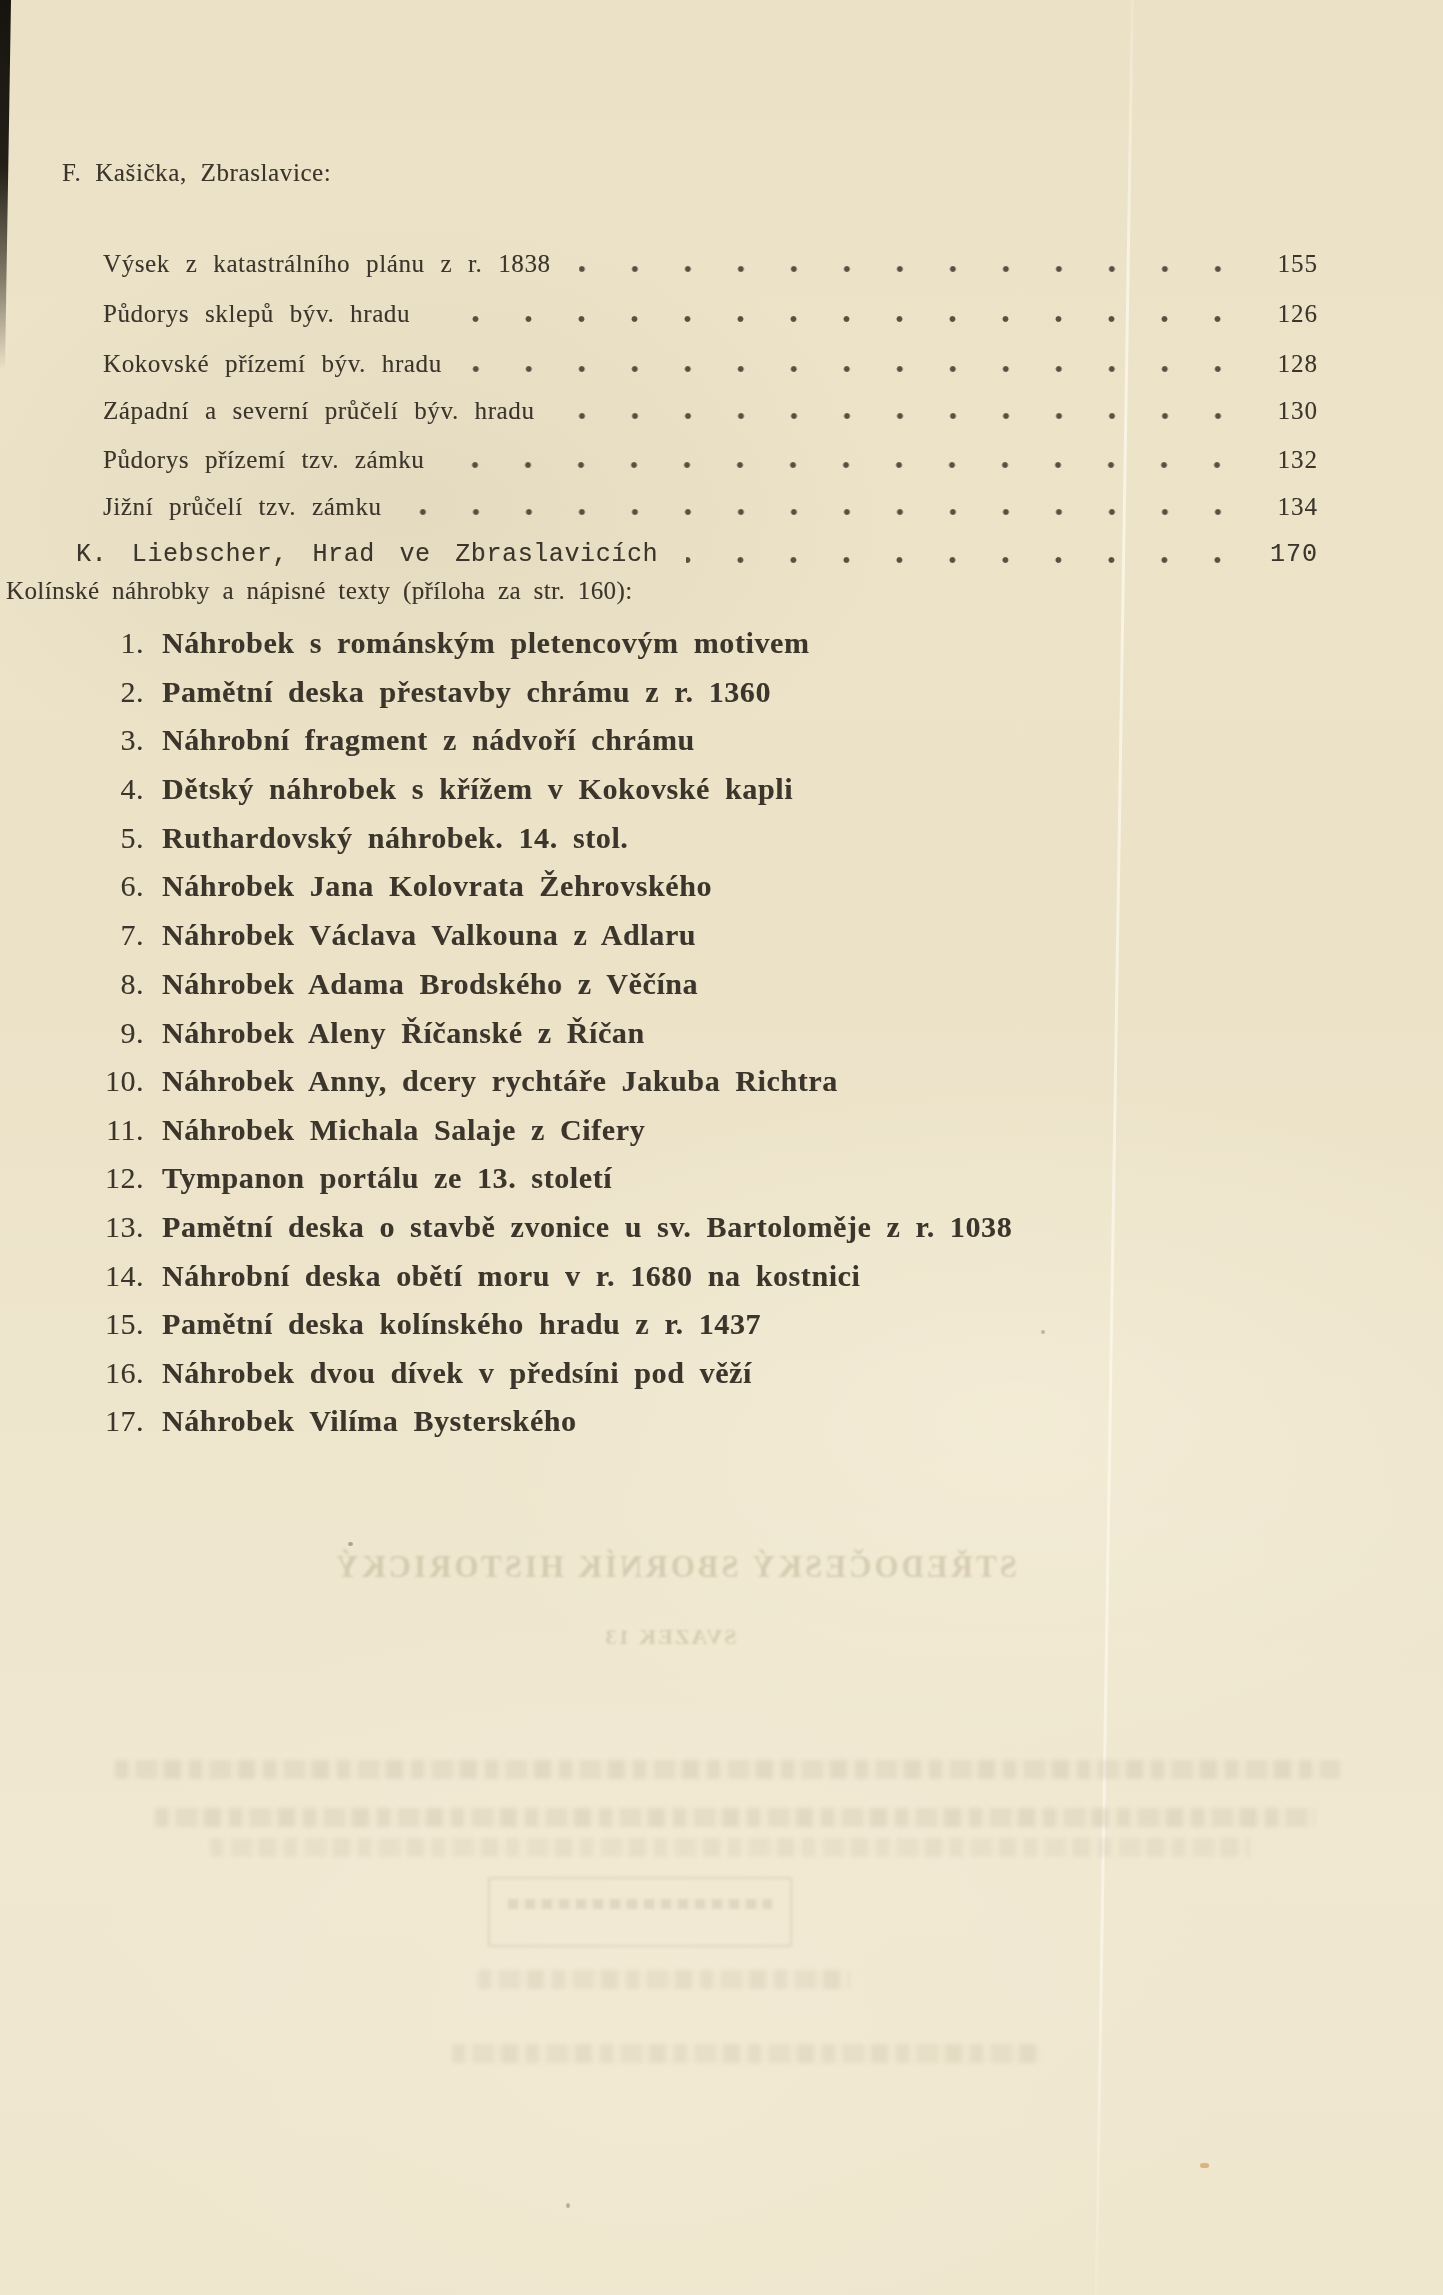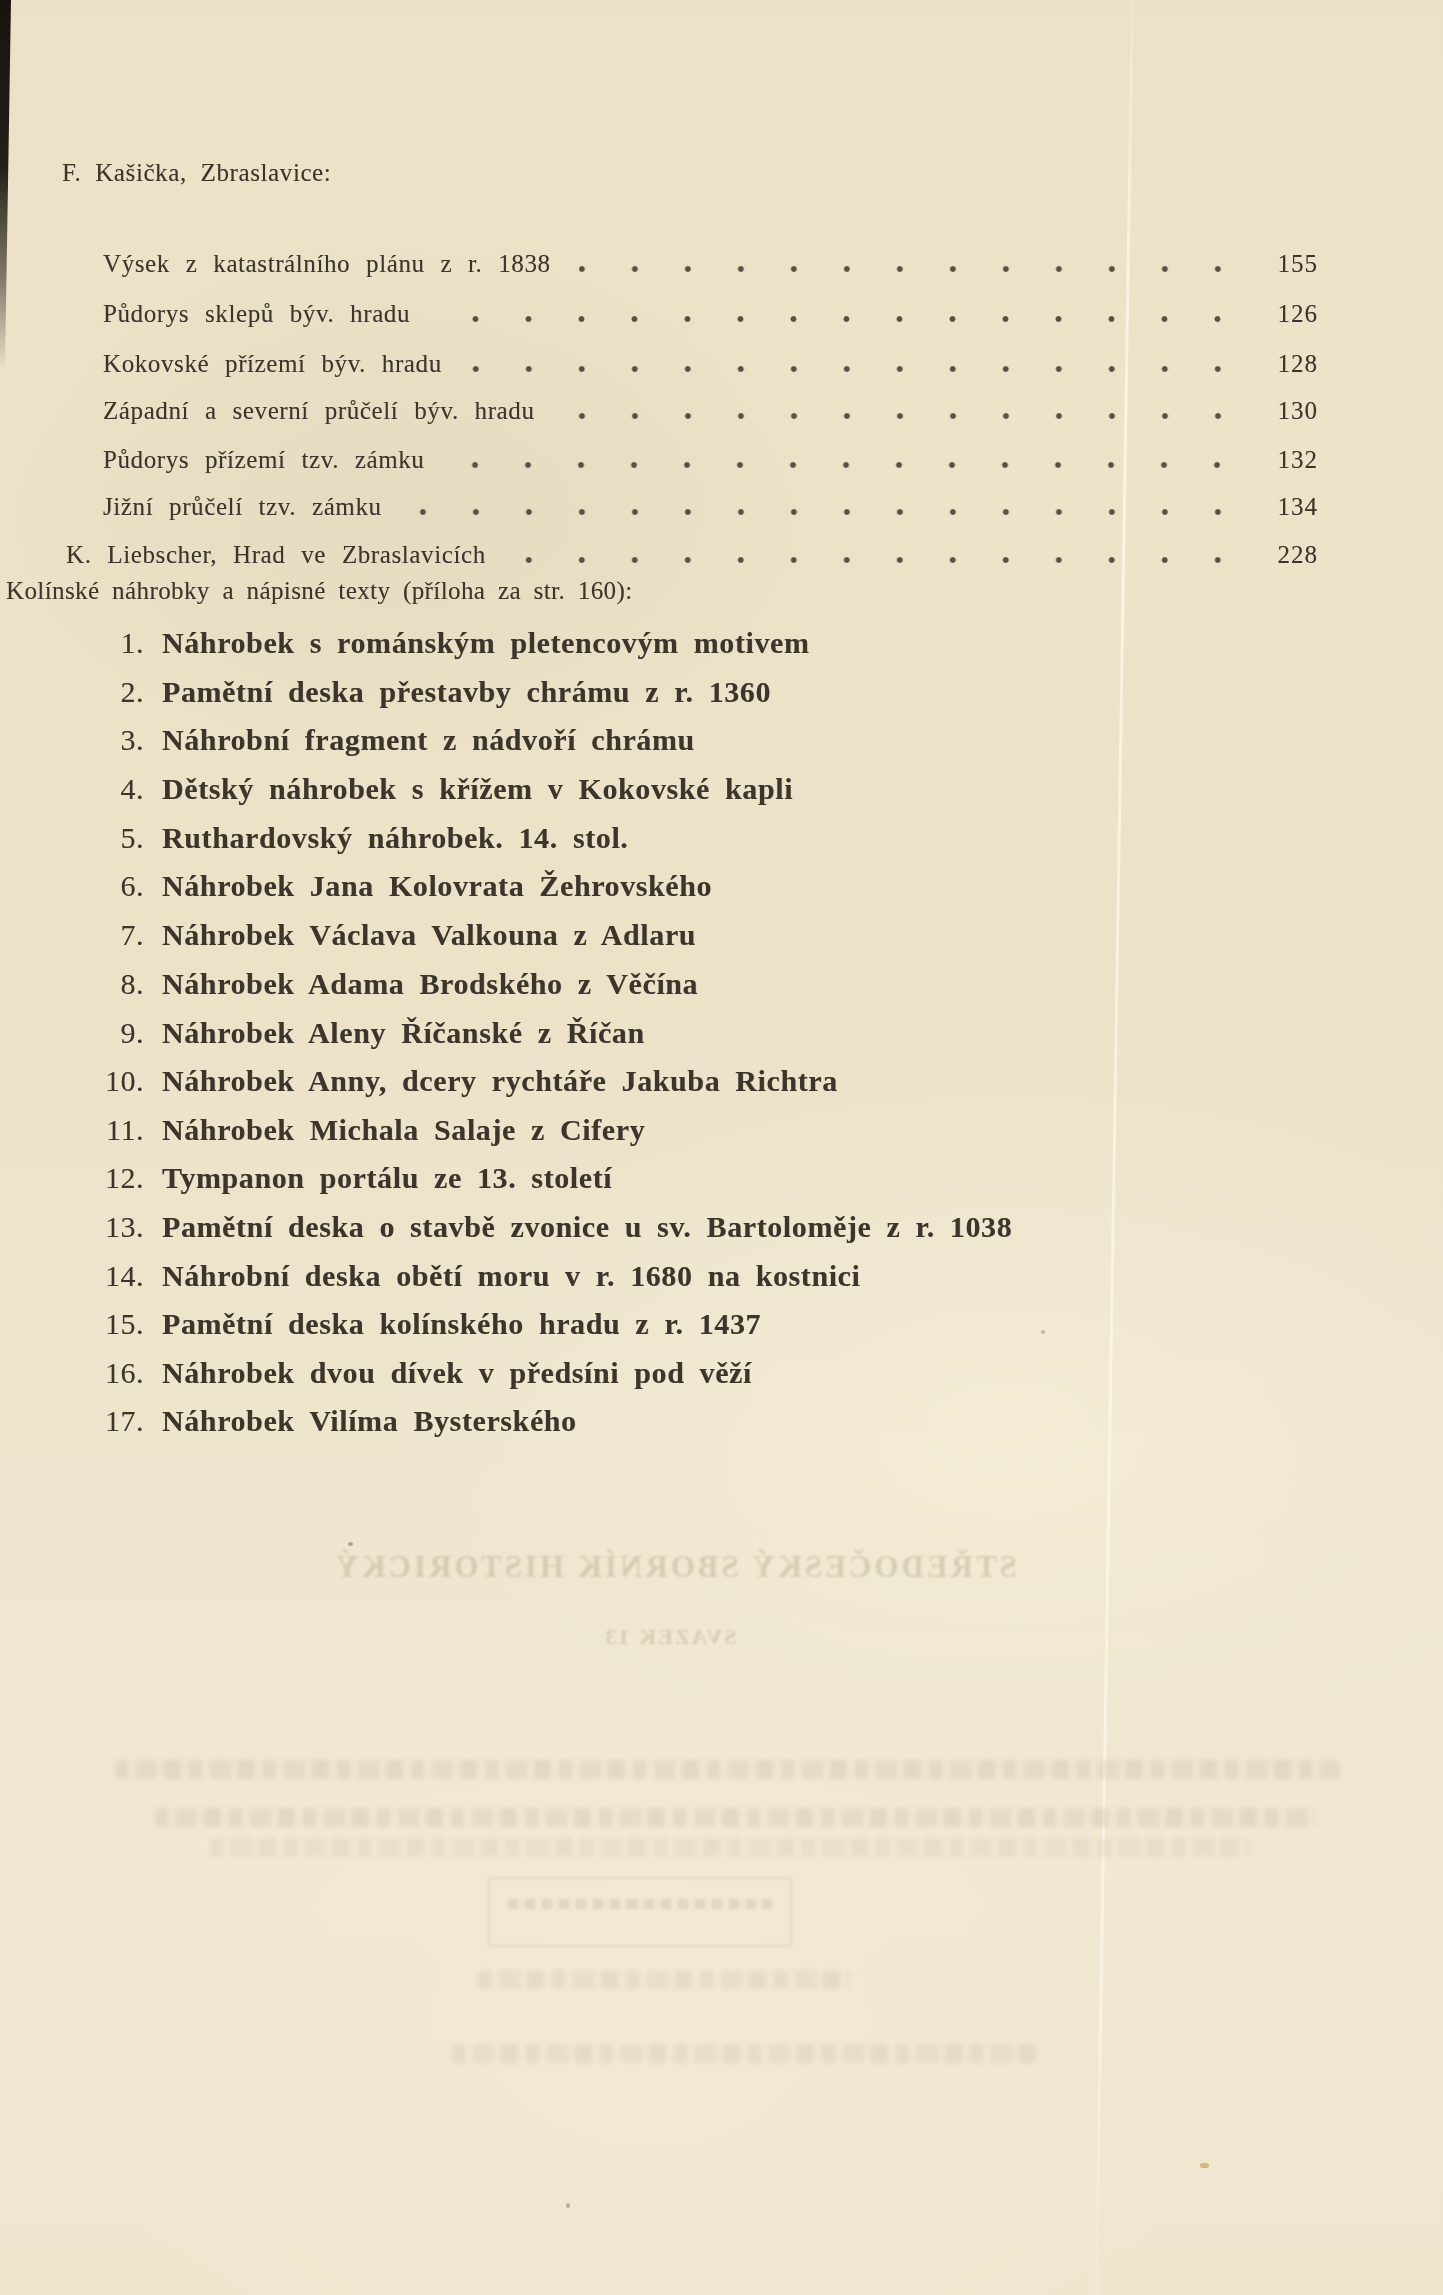--- a/index.html
+++ b/index.html
@@ -27,21 +27,21 @@
   .crease{
     position:absolute;left:1131px;top:-10px;width:3px;height:2320px;
     background:linear-gradient(180deg,rgba(255,252,242,.15),rgba(255,252,242,.65) 12%,rgba(255,252,242,.55) 85%,rgba(255,252,242,.1));
     transform-origin:top center;transform:rotate(0.9deg);
   }
   .row{position:absolute;white-space:nowrap;font-size:25px;line-height:36px;}
   .heading1{left:62px;word-spacing:7px;letter-spacing:.6px;}
   .heading2{left:6px;word-spacing:6px;letter-spacing:.4px;}
   .inktone{text-shadow:.3px .4px 0 rgba(59,53,43,.30);}
   .entry{left:103px;right:125px;display:flex;align-items:baseline;margin-top:34px;}
-  .entry.author-line{left:66px;}
+  .entry.author-line{left:76px;font-family:Liberation Mono, monospace;}
   .lbl{flex:0 0 auto;word-spacing:9px;letter-spacing:.6px;}
   .leader{
     flex:1 1 auto;align-self:stretch;margin-left:28px;margin-right:12px;
     background-image:radial-gradient(circle, rgba(62,55,42,.85) 2.4px, rgba(62,55,42,0) 3.4px);
     background-size:53px 12px;background-repeat:repeat-x;
     background-position:right 0px bottom 7px;
   }
   .pg{flex:0 0 62px;text-align:right;letter-spacing:1px;}
   .plate{left:60px;position:absolute;display:flex;white-space:nowrap;font-size:30px;line-height:36px;}
   .pnum{flex:0 0 84px;text-align:right;letter-spacing:.5px;}
@@ -106,21 +106,21 @@
   </div>
   <div class="row entry" style="top:455px">
     <span class="lbl inktone">Jižní průčelí tzv. zámku</span>
     <span class="leader"></span>
     <span class="pg inktone">134</span>
   </div>
 
   <div class="row entry author-line" style="top:503px">
     <span class="lbl inktone">K. Liebscher, Hrad ve Zbraslavicích</span>
     <span class="leader"></span>
-    <span class="pg inktone">228</span>
+    <span class="pg inktone">170</span>
   </div>
 
   <div class="row heading2 inktone" style="top:573px">Kolínské náhrobky a nápisné texty (příloha za str. 160):</div>
 
   <div class="plate" style="top:625px">
     <span class="pnum inktone">1.</span>
     <span class="ptxt inktone">Náhrobek s románským pletencovým motivem</span>
   </div>
   <div class="plate" style="top:674px">
     <span class="pnum inktone">2.</span>

